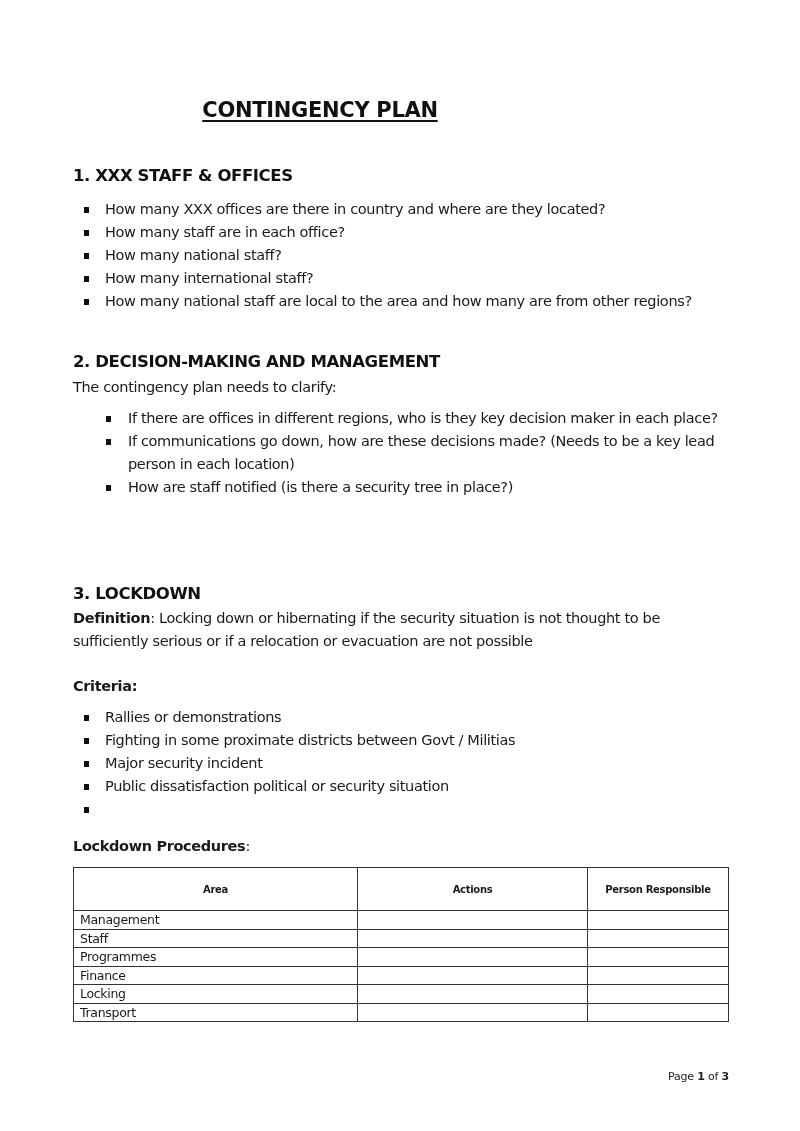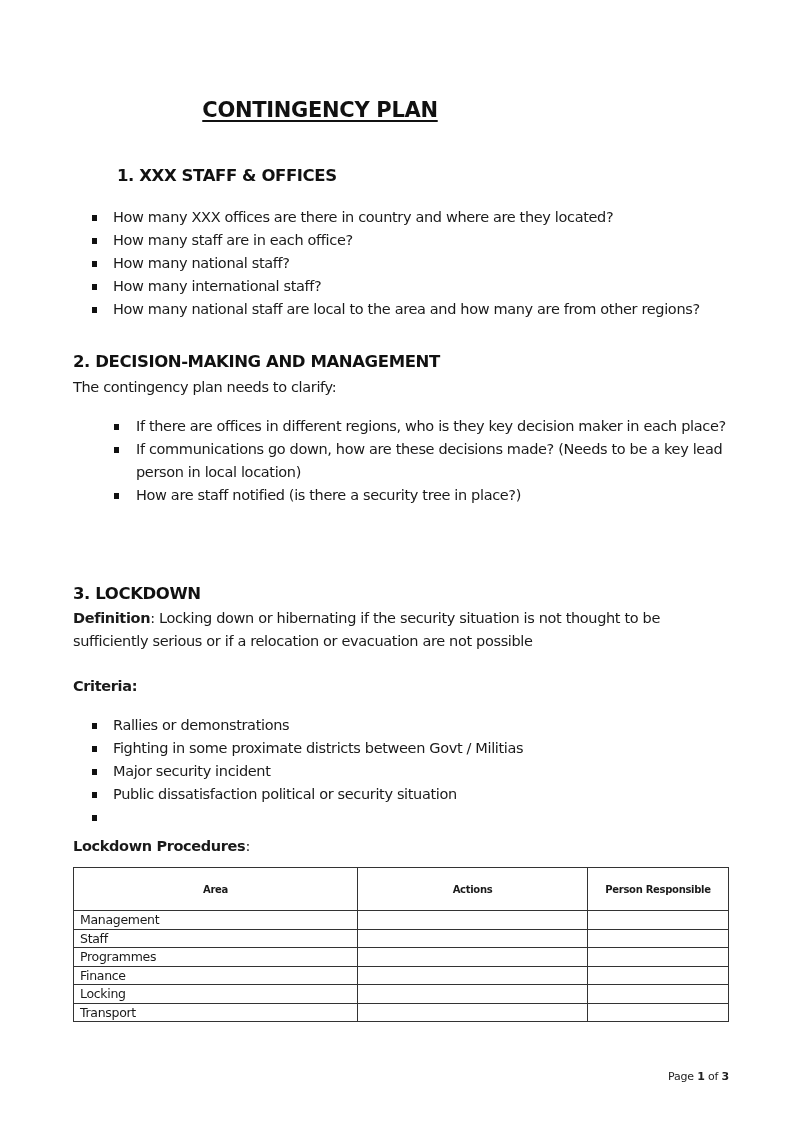--- a/index.html
+++ b/index.html
@@ -14,21 +14,21 @@
       font-size: 21px; letter-spacing: -0.3px; text-decoration: underline;
       text-underline-offset: 3px; text-decoration-thickness: 2px;
     }
     .h2 {
       left: 73px; font-weight: bold; font-size: 16.5px; letter-spacing: -0.4px;
       white-space: nowrap;
     }
     .body-text {
       font-size: 14.5px; line-height: 23px; letter-spacing: -0.35px; color: #1a1a1a;
     }
-    .bullet-list { list-style: none; margin: 16px; padding: 0; }
+    .bullet-list { list-style: none; margin: 8px; padding: 0; }
     .bullet-list li { position: relative; }
     .bullet {
       position: absolute; width: 5px; height: 6px; background: #111; top: 9px;
     }
     .l1 { left: 73px; width: 640px; }
     .l1 li { padding-left: 24px; }
     .l1 .bullet { left: 3px; }
     .l2 { left: 96px; width: 640px; }
     .l2 li { padding-left: 24px; }
     .l2 .bullet { left: 2px; }
@@ -49,35 +49,35 @@
     }
     .footer b { font-weight: bold; }
   </style>
 </head>
 <body>
 
 <div>
 
   <div class="abs title">CONTINGENCY PLAN</div>
 
-  <div class="abs h2" style="top:166px;margin-left:44px;">1. XXX STAFF &amp; OFFICES</div>
+  <div class="abs h2" style="top:166px;">1. XXX STAFF &amp; OFFICES</div>
   <ul class="abs bullet-list l1 body-text" style="top:190px;">
     <li><span class="bullet"></span><span>How many XXX offices are there in country and where are they located?</span></li>
     <li><span class="bullet"></span><span>How many staff are in each office?</span></li>
     <li><span class="bullet"></span><span>How many national staff?</span></li>
     <li><span class="bullet"></span><span>How many international staff?</span></li>
     <li><span class="bullet"></span><span>How many national staff are local to the area and how many are from other regions?</span></li>
   </ul>
 
   <div class="abs h2" style="top:352px;">2. DECISION-MAKING AND MANAGEMENT</div>
   <div class="abs body-text" style="left:73px; top:376px;">The contingency plan needs to clarify:</div>
   <ul class="abs bullet-list l2 body-text" style="top:399px; width:630px;">
     <li><span class="bullet"></span></li>
     <li><span class="bullet"></span><span>If there are offices in different regions, who is they key decision maker in each place?</span></li>
-    <li><span class="bullet"></span><span>If communications go down, how are these decisions made? (Needs to be a key lead person in local location)</span></li>
+    <li><span class="bullet"></span><span>If communications go down, how are these decisions made? (Needs to be a key lead person in each location)</span></li>
     <li><span class="bullet"></span><span>How are staff notified (is there a security tree in place?)</span></li>
   </ul>
 
   <div class="abs h2" style="top:584px;">3. LOCKDOWN</div>
   <div class="abs body-text" style="left:73px; top:607px; width:655px;"><b class="lbl">Definition</b><span>: Locking down or hibernating if the security situation is not thought to be sufficiently serious or if a relocation or evacuation are not possible</span></div>
 
   <div class="abs body-text" style="left:73px; top:675px;"><b class="lbl">Criteria:</b></div>
   <ul class="abs bullet-list l1 body-text" style="top:698px;">
     <li><span class="bullet"></span><span>Rallies or demonstrations</span></li>
     <li><span class="bullet"></span><span>Fighting in some proximate districts between Govt / Militias</span></li>

